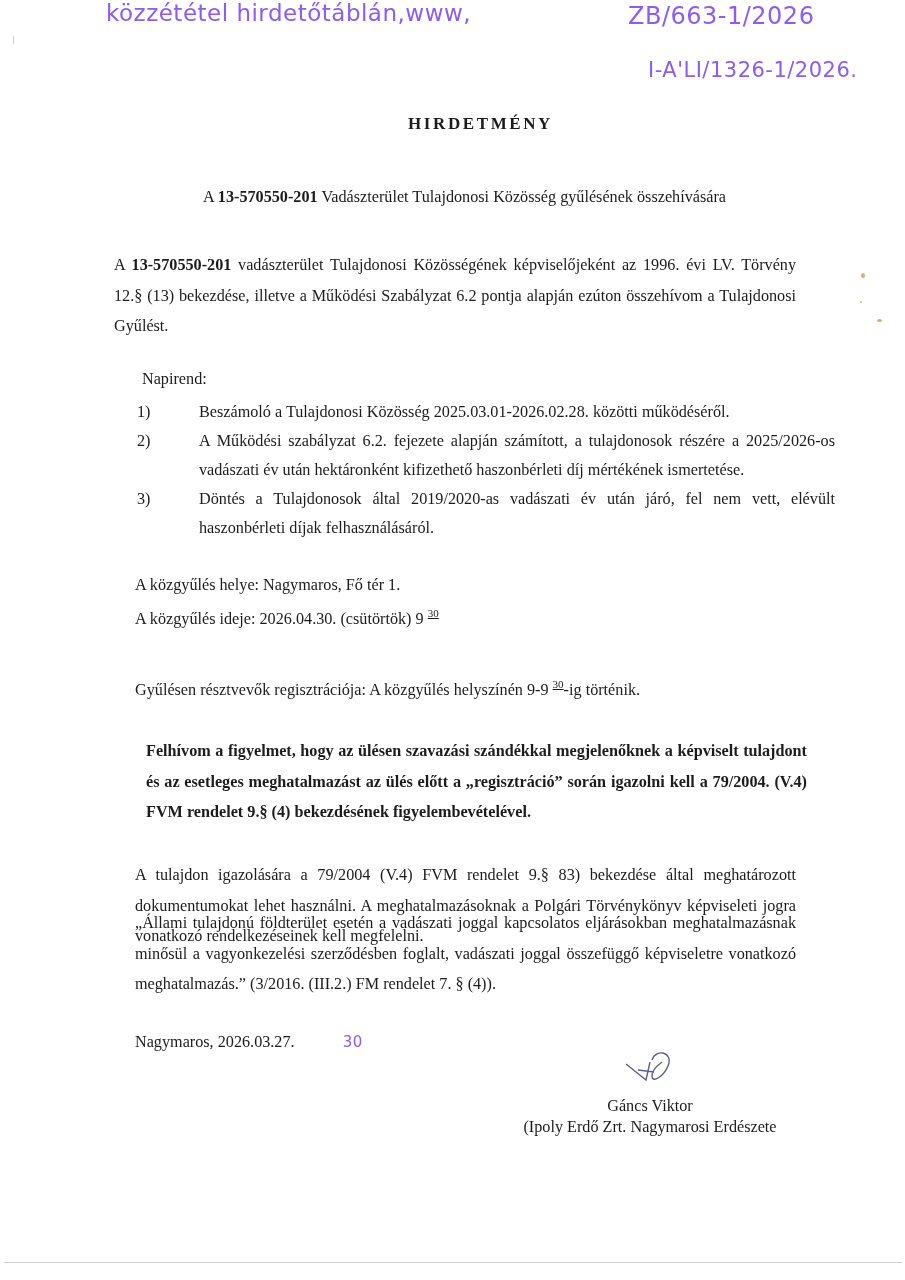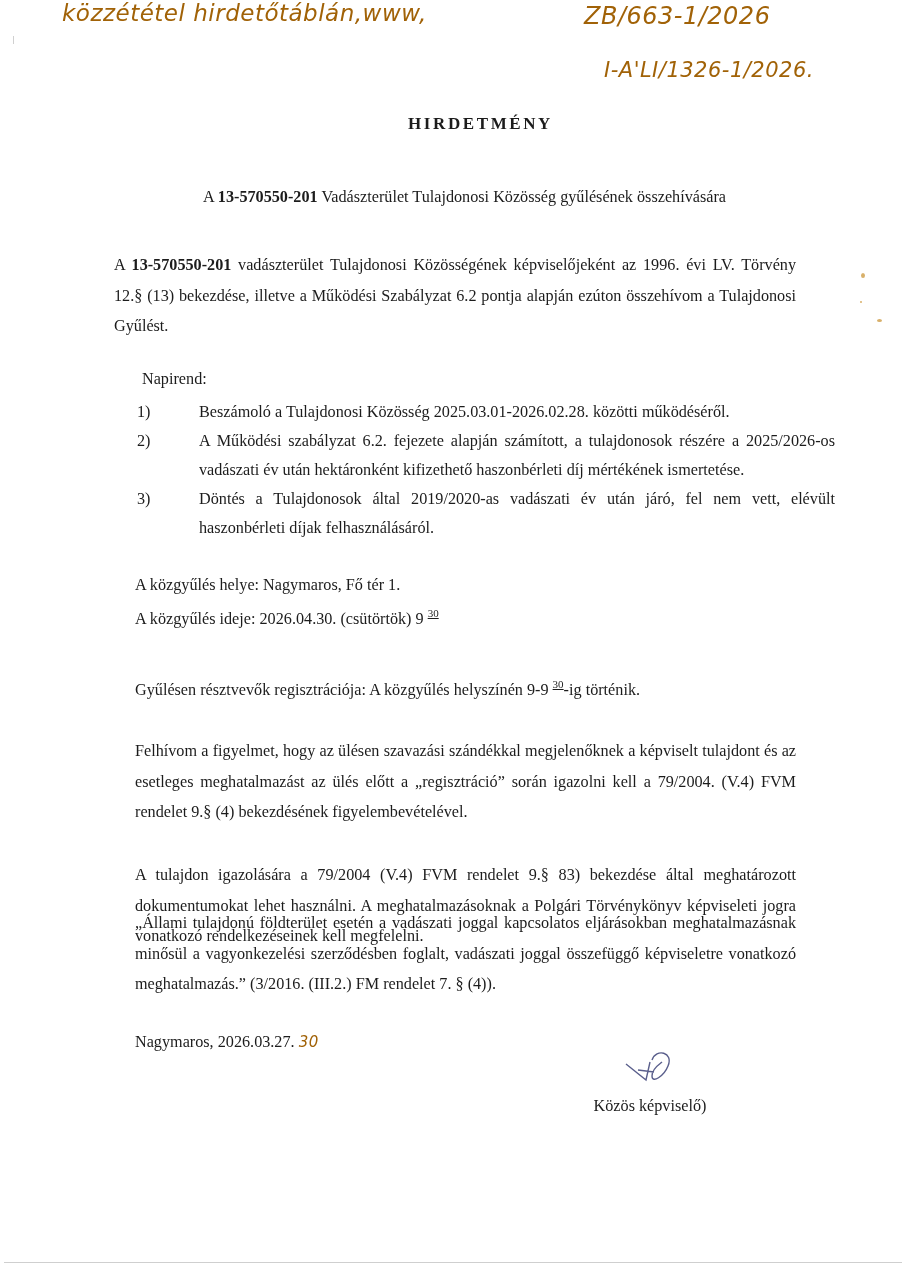--- a/index.html
+++ b/index.html
@@ -1,19 +1,19 @@
 <!DOCTYPE html>
 <html><head>
 <meta charset="utf-8">
 <style>
   html, body { margin: 0; padding: 0; background: #ffffff; }
   body { width: 905px; height: 1280px; position: relative; overflow: hidden;
          font-family: "Liberation Serif", "DejaVu Serif", serif; color: #1c1c1c; font-size: 16.2px; }
   .abs { position: absolute; white-space: nowrap; }
-  .hand { font-family: "DejaVu Sans", sans-serif; color: #a16207; font-style: italic; letter-spacing: 0.5px; }
+  .hand { font-family: "DejaVu Sans", sans-serif; color: #8b5cf6; letter-spacing: 0.5px; margin-left: 44px; }
   .title { left: 0; width: 905px; top: 114px; text-align: center; font-weight: bold; font-size: 17px; letter-spacing: 2.6px; padding-left: 28px; }
   .subtitle { left: 12px; width: 905px; top: 188px; text-align: center; font-size: 16.2px; }
   b { font-weight: bold; }
   .para { left: 114px; width: 682px; white-space: normal; line-height: 30.5px; }
   .justify { text-align: justify; }
   .ol-num { position: absolute; left: 0; }
   .ol-text { position: absolute; left: 62px; width: 636px; white-space: normal; line-height: 29px; text-align: justify; text-align-last: left; }
   sup.u { font-size: 11px; text-decoration: underline; vertical-align: 7px; }
   .sig { text-align: center; line-height: 21px; }
   .speck { position: absolute; border-radius: 50%; background: #d8b06a; }
@@ -61,27 +61,28 @@
 
 <div class="abs" style="left:135px;top:576px;">A közgyűlés helye: Nagymaros, Fő tér 1.</div>
 <div class="abs" style="left:135px;top:607px;">
   <span>A közgyűlés ideje: 2026.04.30. (csütörtök) 9</span> <sup class="u">30</sup>
 </div>
 
 <div class="abs" style="left:135px;top:678px;">
   <span>Gyűlésen résztvevők regisztrációja: A közgyűlés helyszínén 9-9</span> <sup class="u">30</sup><span>-ig történik.</span>
 </div>
 
-<div class="abs para justify" style="left:135px;width:661px;top:736px;">Felhívom a figyelmet, hogy az ülésen szavazási szándékkal megjelenőknek a képviselt tulajdont és az esetleges meghatalmazást az ülés előtt a „regisztráció” során igazolni kell a 79/2004. (V.4) FVM rendelet 9.§ (4) bekezdésének figyelembevételével.</div>
+<div class="abs para justify" style="left:146px;width:661px;top:736px;font-weight:bold;">Felhívom a figyelmet, hogy az ülésen szavazási szándékkal megjelenőknek a képviselt tulajdont és az esetleges meghatalmazást az ülés előtt a „regisztráció” során igazolni kell a 79/2004. (V.4) FVM rendelet 9.§ (4) bekezdésének figyelembevételével.</div>
 <div class="abs para justify" style="left:135px;width:661px;top:828px;margin-top:32px;">A tulajdon igazolására a 79/2004 (V.4) FVM rendelet 9.§ 83) bekezdése által meghatározott dokumentumokat lehet használni. A meghatalmazásoknak a Polgári Törvénykönyv képviseleti jogra vonatkozó rendelkezéseinek kell megfelelni.</div>
 <div class="abs para justify" style="left:135px;width:661px;top:908px;">„Állami tulajdonú földterület esetén a vadászati joggal kapcsolatos eljárásokban meghatalmazásnak minősül a vagyonkezelési szerződésben foglalt, vadászati joggal összefüggő képviseletre vonatkozó meghatalmazás.” (3/2016. (III.2.) FM rendelet 7. § (4)).</div>
 
 <div class="abs" style="left:135px;top:1033px;">
   <span>Nagymaros, 2026.03.27.</span>
   <span class="hand" style="font-size:15px;">30</span>
 </div>
 
 <svg style="position:absolute;left:622px;top:1050px;" width="60" height="40" viewBox="0 0 60 40">
   <path d="M4 14 L24 30 L28 12 M16 20 L32 22 M30 10 C34 -2 52 2 46 16 C42 26 30 34 30 26 C30 18 38 14 40 12" fill="none" stroke="#5a5f8c" stroke-width="1.4"></path>
 </svg>
 <div class="abs sig" style="left:500px;width:300px;top:1096px;">
-  <div>Közös képviselő)</div>
+  <div>Gáncs Viktor</div>
+  <div>(Ipoly Erdő Zrt. Nagymarosi Erdészete</div>
 </div>
 
 </body></html>

